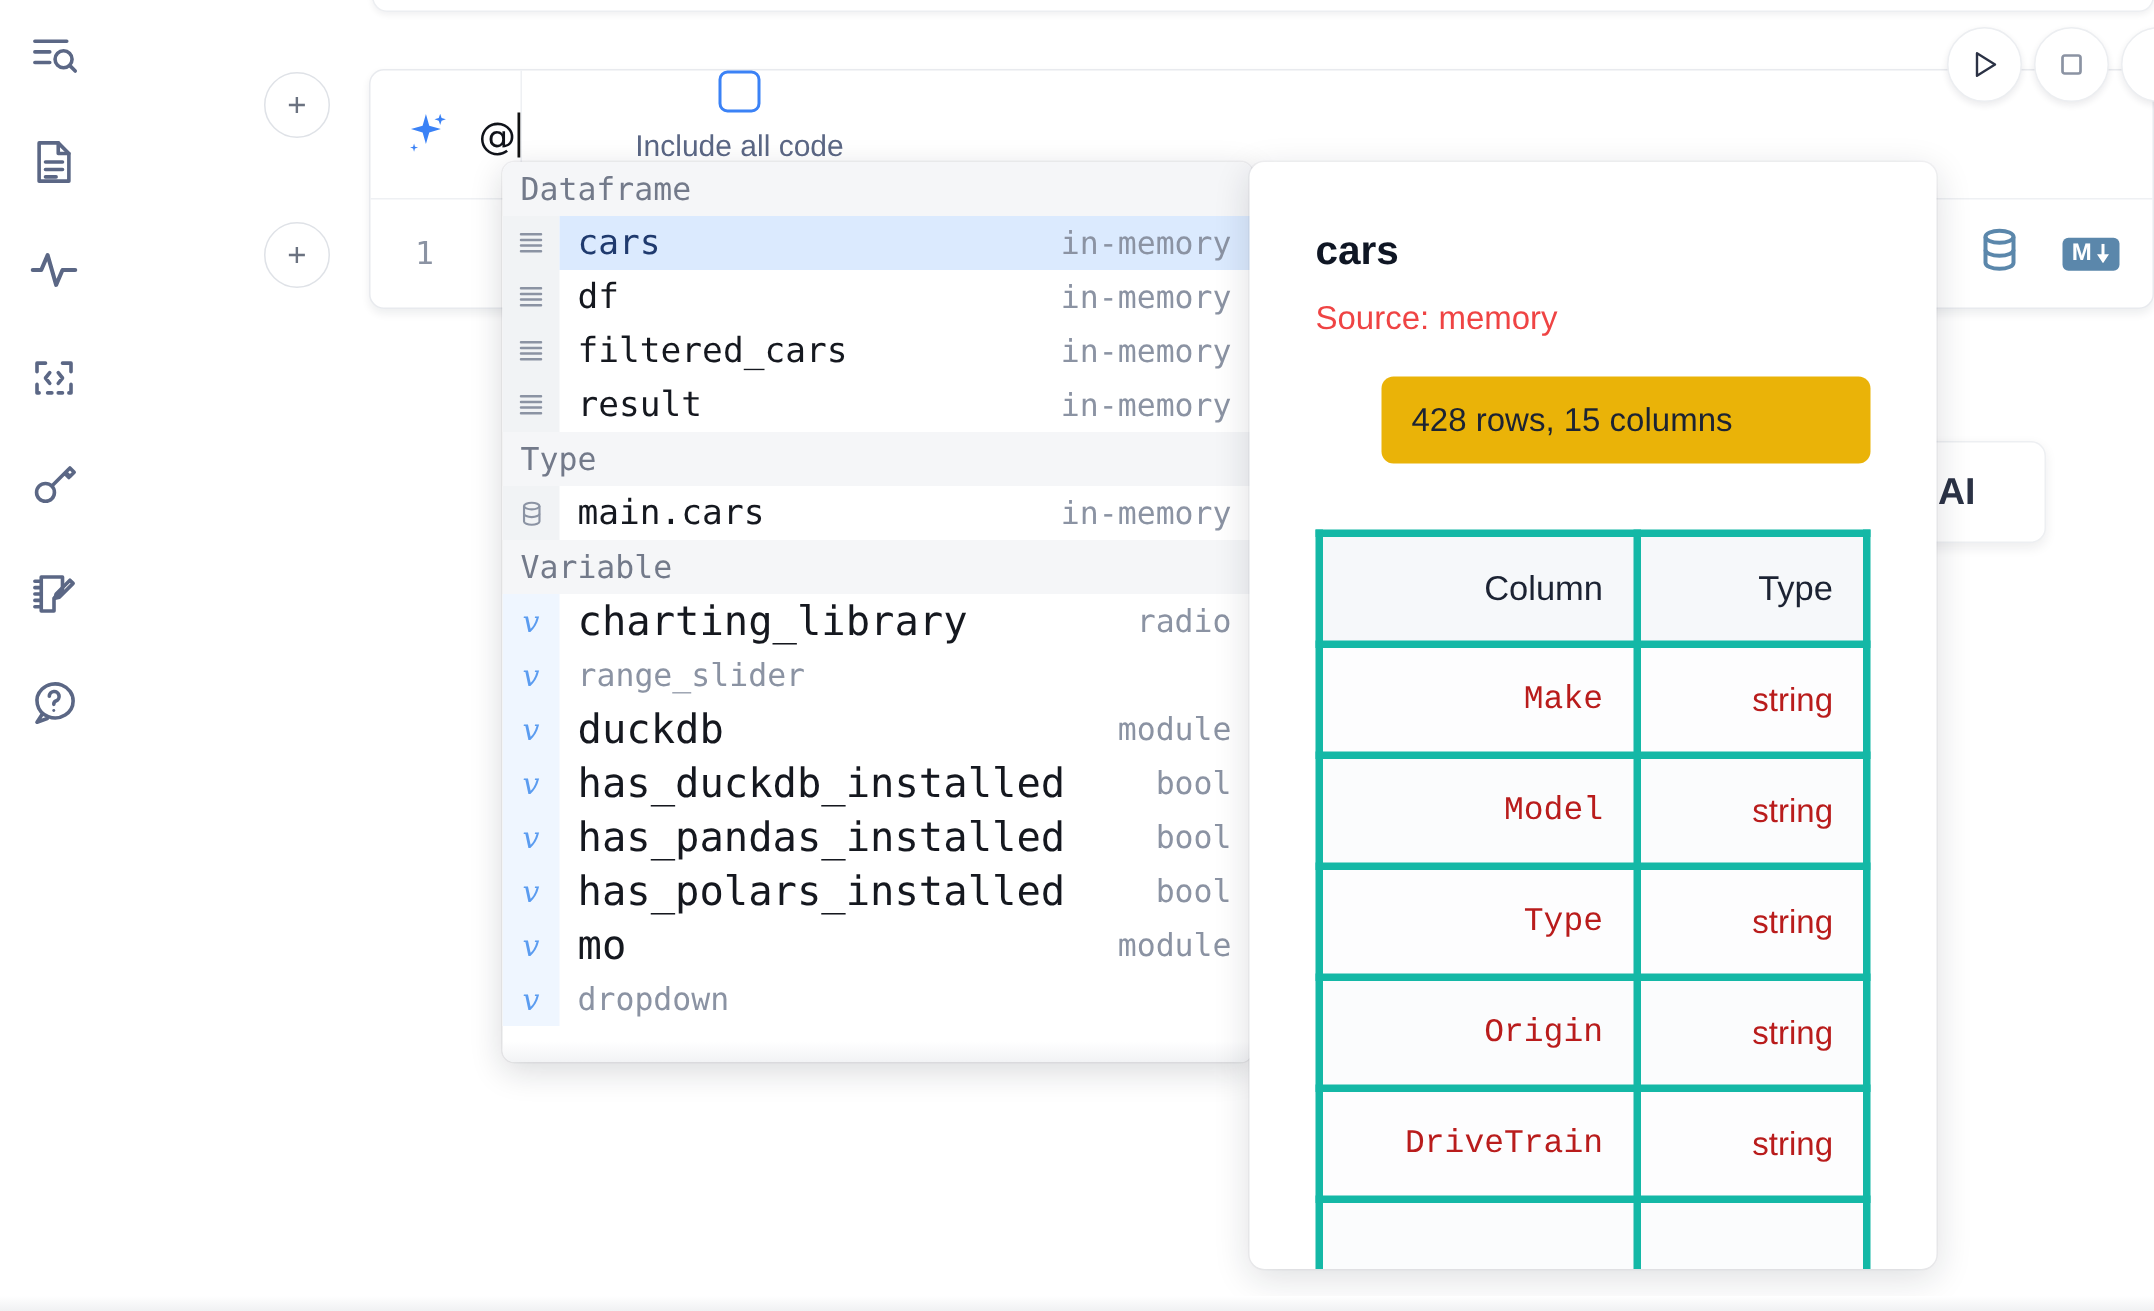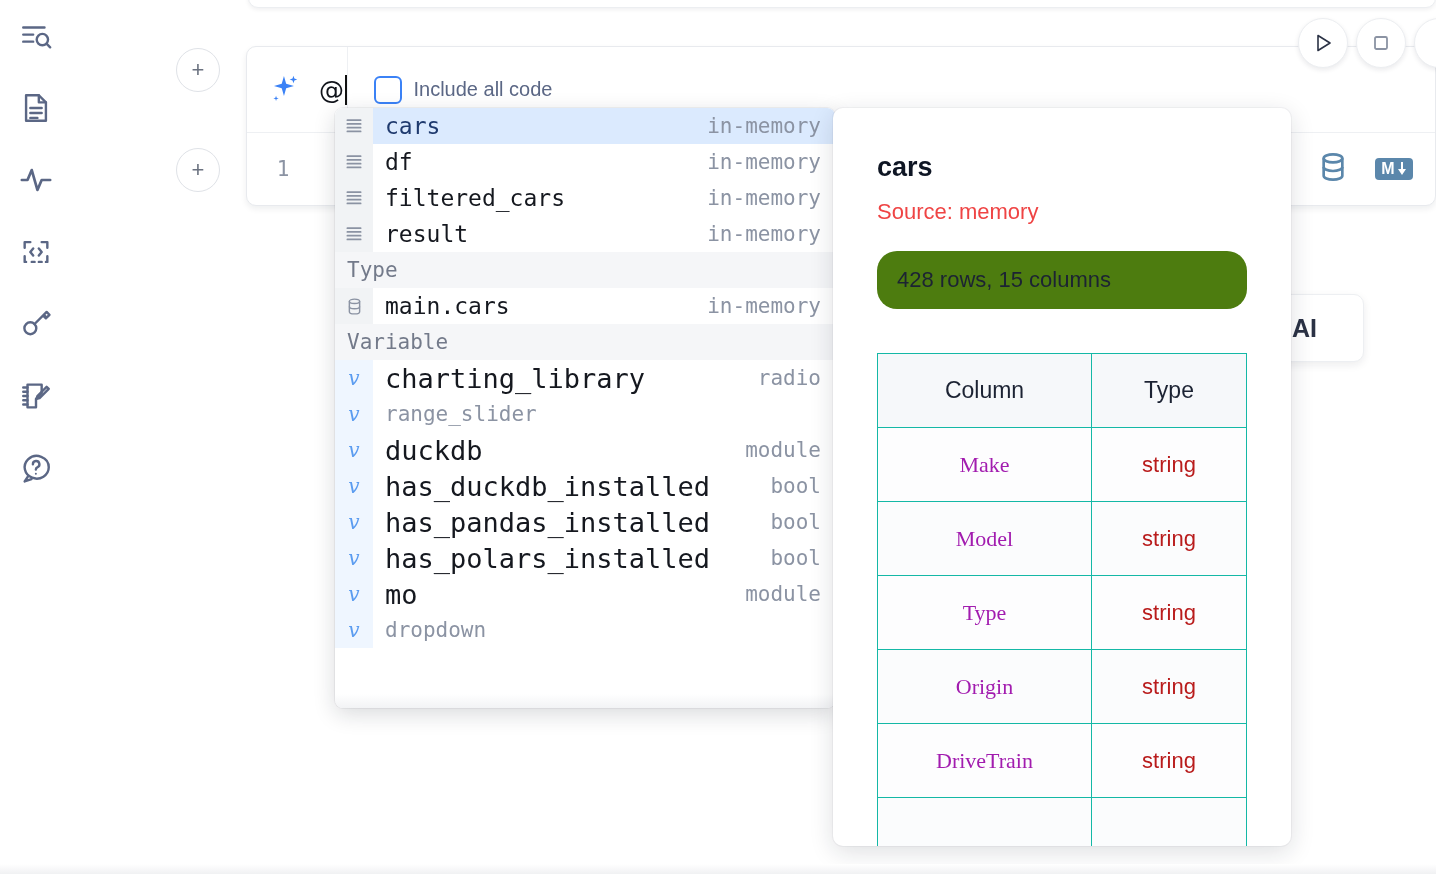--- a/index.html
+++ b/index.html
@@ -56,21 +56,21 @@
     display: inline-block; width: 2px; height: 30px; background: #111;
     vertical-align: -6px; animation: blink 1.1s steps(1,end) infinite;
   }
   @keyframes blink { 50% { opacity: 0; } }
   .ai-text {
     font-family: "DejaVu Sans", sans-serif; font-size: 25px; color: #10131a;
     padding-left: 16px; letter-spacing: .5px;
   }
   .prompt-right {
     width: 266px; display: flex; align-items: center; gap: 12px;
-    padding-left: 26px; border-left: 1px solid #eef0f3; height: 86px;
+    padding-left: 26px; border-left: 1px solid #eef0f3; height: 86px; flex-direction: column;
   }
   .chk {
     width: 28px; height: 28px; border: 2px solid #3b82f6; border-radius: 6px;
     background: #fff; cursor: pointer; flex: none;
   }
   .chk-label { font-size: 20px; color: #5b6785; white-space: nowrap; }
 
   
   .code-row {
     height: 72px; display: flex; align-items: center; padding: 0 16px;
@@ -149,29 +149,29 @@
   .info {
     position: absolute; left: 833px; top: 108px; width: 458px; height: 738px;
     background: #ffffff; border-radius: 10px;
     box-shadow: 0 6px 24px rgba(20,25,40,.14), 0 0 0 1px rgba(20,25,40,.04);
     overflow: hidden;
   }
   .info-inner { padding: 44px 44px 0 44px; height: 738px; overflow: hidden; }
   .info-title { font-size: 27px; font-weight: 700; color: #0f1624; }
   .info-source { margin-top: 16px; font-size: 22px; color: #ef4444; }
   .info-pill {
-    margin-top: 26px; background: #4d7c0f; border-radius: 20px;
-    padding: 16px 20px; font-size: 22px; color: #1c2333;
+    margin-top: 26px; background: #eab308; border-radius: 8px;
+    padding: 16px 20px; font-size: 22px; color: #1c2333; margin-left: 44px;
   }
   .info-table { margin-top: 44px; width: 100%; border-collapse: collapse; table-layout: fixed; }
   .info-table th, .info-table td {
-    border: 1px solid #14b8a6; text-align: center; padding: 18px 20px; height: 74px;
+    border: 5px solid #14b8a6; text-align: right; padding: 18px 20px; height: 74px;
   }
   .info-table th { background: #f6f8fa; font-weight: 400; font-size: 23px; color: #1c2333; }
-  .info-table td.col { font-family: Liberation Serif, serif; font-size: 22px; color: #a21caf; }
+  .info-table td.col { font-family: Liberation Mono, monospace; font-size: 22px; color: #b91c1c; }
   .info-table td.typ { font-size: 22px; color: #b91c1c; }
   .info-table tr:nth-child(even) td { background: #fbfcfd; }
   .info-table tr:nth-child(odd) td { background: #fdfdfe; }
   .info-table col.c1 { width: 58%; }
   .info-table col.c2 { width: 42%; }
 
   
   .page-bottom {
     position: absolute; left: 0; bottom: 0; width: 1436px; height: 10px;
     background: linear-gradient(to bottom, #ffffff, #f0f1f3);
@@ -299,20 +299,21 @@
     <div class="circ-btn">
       <svg width="24" height="24" viewBox="0 0 24 24" fill="none" stroke="#8b93a3" stroke-width="1.8">
         <rect x="6" y="6" width="12" height="12" rx="1.5"></rect>
       </svg>
     </div>
     <div class="circ-btn" style="margin-right:-28px"></div>
   </div>
 
   <div class="ac">
     <div class="ac-scroll" id="ac-list">
+        <div class="ac-group">Dataframe</div>
         <div class="ac-item sel">
           <div class="gutter">
             <svg width="20" height="20" viewBox="0 0 24 24" fill="none" stroke="currentColor" stroke-width="2" stroke-linecap="round">
               <path d="M4 5h16M4 9.5h16M4 14h16M4 18.5h16"></path>
             </svg>
           </div>
           <div class="body">
             <span class="ac-name name">cars</span>
             <span class="ac-type">in-memory</span>
           </div>

